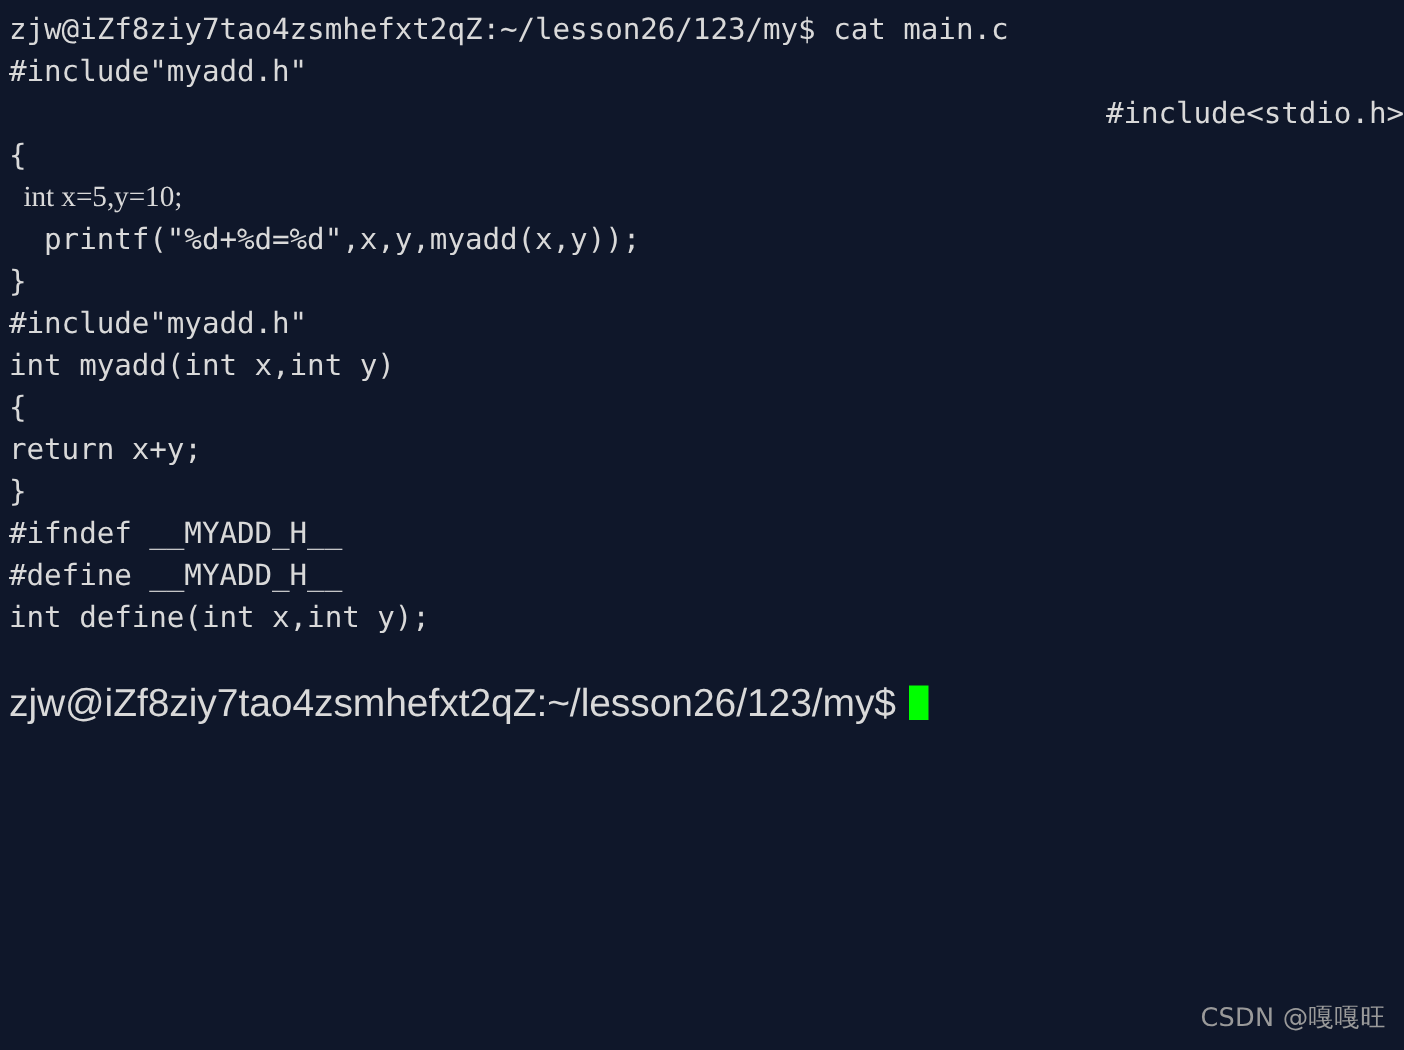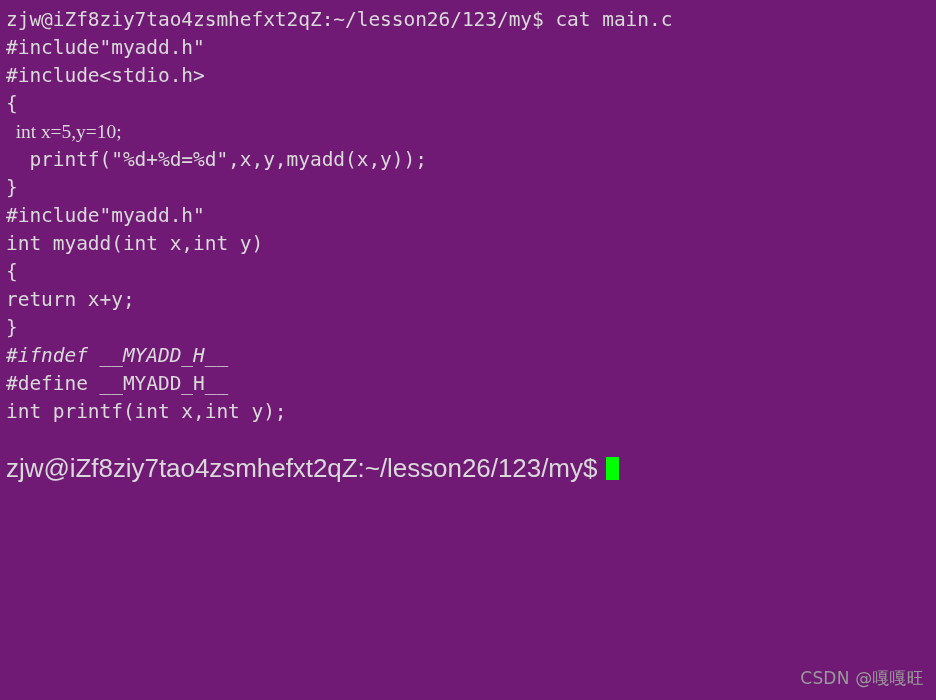--- a/index.html
+++ b/index.html
@@ -63,39 +63,39 @@
     font-family: "DejaVu Sans", "Liberation Sans", sans-serif;
     font-size: 17px;
     color: #9a9a9a;
     white-space: pre;
     letter-spacing: 0.2px;
   }
 </style>
 </head>
 <body>
 
-<div id="screen" style="background: #701a75;">
+<div id="screen" style="background: #0f172a;">
 
   <div id="terminal">
 
   <div class="line" style="color: rgb(217, 217, 217);">zjw@iZf8ziy7tao4zsmhefxt2qZ:~/lesson26/123/my$ cat main.c</div>
       <div class="line" style="color: rgb(217, 217, 217);">#include"myadd.h"</div>
-      <div class="line" style="color: rgb(217, 217, 217);">#include&lt;stdio.h&gt;</div>
+      <div class="line" style="color: rgb(217, 217, 217); text-align: right;">#include&lt;stdio.h&gt;</div>
       <div class="line" style="color: rgb(217, 217, 217);">{</div>
       <div class="line" style="color: rgb(217, 217, 217); font-family: Liberation Serif, serif;">  int x=5,y=10;</div>
       <div class="line" style="color: rgb(217, 217, 217);">  printf("%d+%d=%d",x,y,myadd(x,y));</div>
       <div class="line" style="color: rgb(217, 217, 217);">}</div>
       <div class="line" style="color: rgb(217, 217, 217);">#include"myadd.h"</div>
       <div class="line" style="color: rgb(217, 217, 217);">int myadd(int x,int y)</div>
       <div class="line" style="color: rgb(217, 217, 217);">{</div>
       <div class="line" style="color: rgb(217, 217, 217);">return x+y;</div>
       <div class="line" style="color: rgb(217, 217, 217);">}</div>
-      <div class="line" style="color: rgb(217, 217, 217); font-style: italic;">#ifndef __MYADD_H__</div>
+      <div class="line" style="color: rgb(217, 217, 217);">#ifndef __MYADD_H__</div>
       <div class="line" style="color: rgb(217, 217, 217);">#define __MYADD_H__</div>
-      <div class="line" style="color: rgb(217, 217, 217);">int printf(int x,int y);</div>
+      <div class="line" style="color: rgb(217, 217, 217);">int define(int x,int y);</div>
       <div class="line blank" style="color: rgb(217, 217, 217);"> </div>
       <div class="prompt-line">
         <span class="ptext" style="color: rgb(217, 217, 217);">zjw@iZf8ziy7tao4zsmhefxt2qZ:~/lesson26/123/my$</span>
         <span class="cursor" style="background: rgb(0, 255, 0);"></span>
       </div>
     </div>
 
   <div id="watermark">CSDN @嘎嘎旺</div>
 
 </div>

